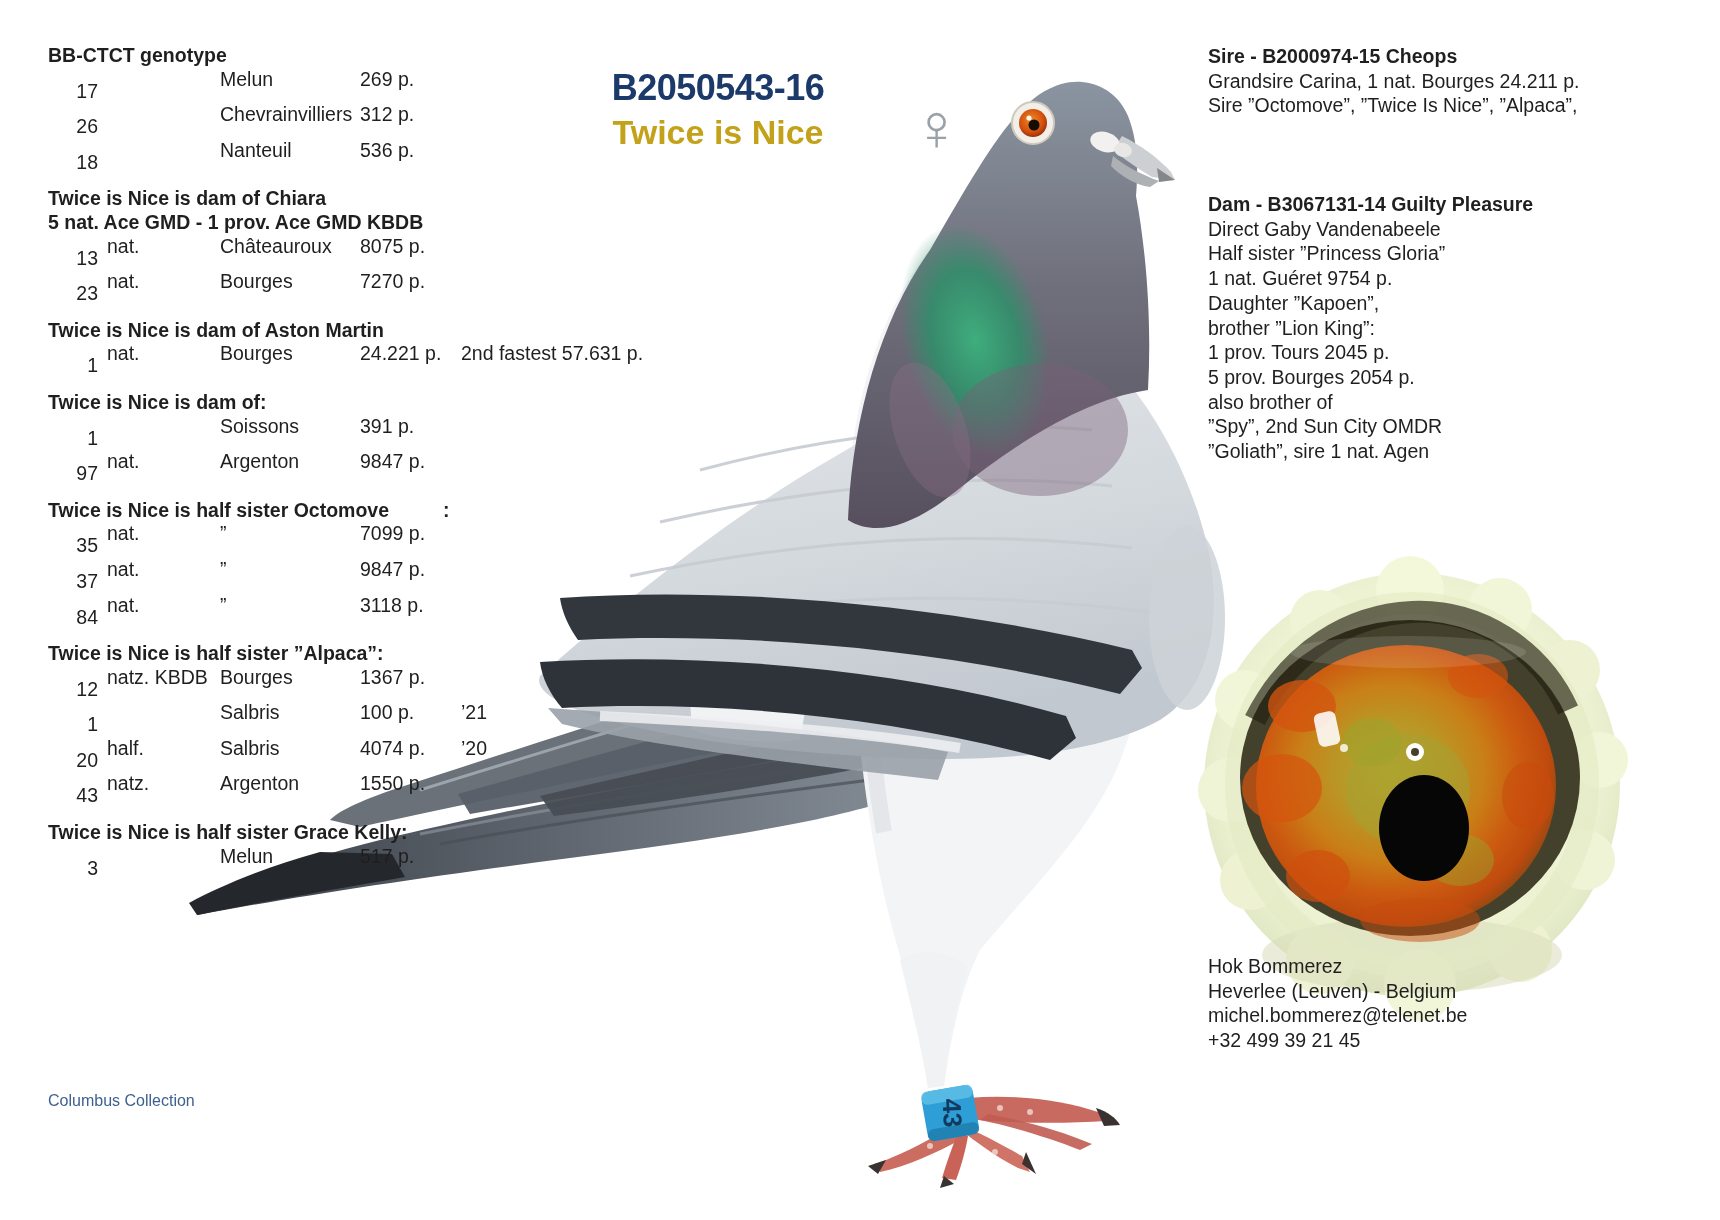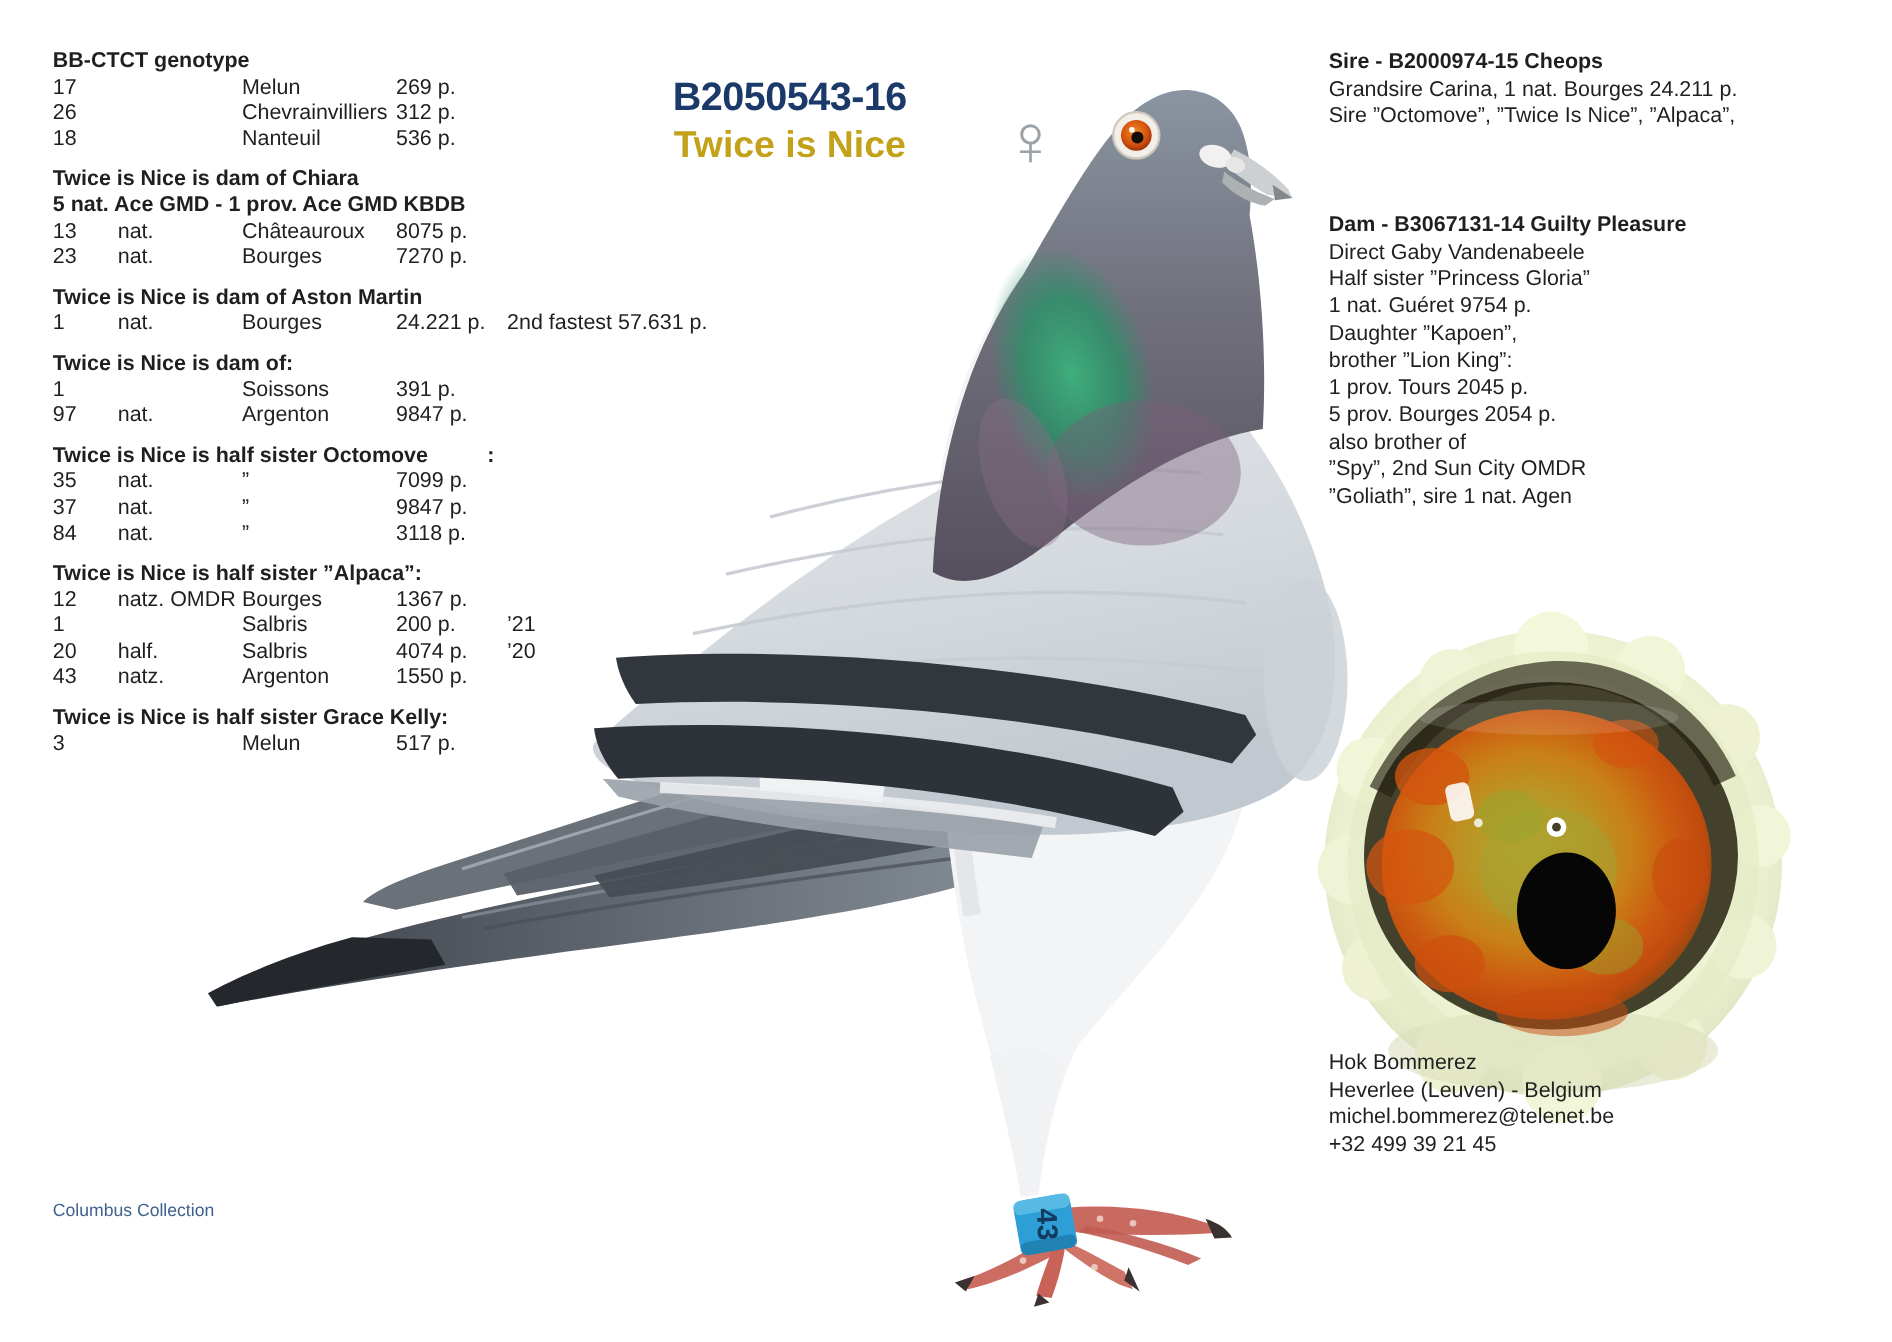--- a/index.html
+++ b/index.html
@@ -5,21 +5,21 @@
   html,body{margin:0;padding:0;background:#ffffff;}
   body{width:1720px;height:1220px;position:relative;overflow:hidden;
        font-family:"Liberation Sans",sans-serif;color:var(--ink,#222);}
   .abs{position:absolute;}
   
   #results{left:48px;top:44px;width:660px;font-size:19.5px;}
   .section{margin-bottom:13px;}
   .sec-header{font-weight:bold;line-height:23.6px;white-space:nowrap;position:relative;}
   .sec-colon{position:absolute;left:395px;top:0;}
   .row{display:grid;grid-template-columns:50px 122px 140px 88px auto;line-height:23.6px;white-space:nowrap;}
-  .c-num{text-align:left;}
+  .c-num{text-align:right;margin-top:12px;}
   .c-suffix{padding-left:9px;}
   .c-points{}
   .c-extra{padding-left:13px;}
   
   #title-block{left:530px;top:68px;width:376px;text-align:center;}
   #ring-number{font-size:36px;font-weight:bold;color:var(--navy,#1b3a69);letter-spacing:-0.5px;line-height:40px;}
   #bird-name{font-size:34px;font-weight:bold;color:var(--gold,#c3a119);line-height:38px;margin-top:5px;}
   #sex-symbol{left:912px;top:94px;font-size:66px;line-height:66px;color:#9aa1a7;font-weight:400;}
   
   .info{width:480px;font-size:19.5px;line-height:24.7px;}
@@ -286,30 +286,30 @@
         <span class="c-suffix">nat.</span>
         <span class="c-place">”</span>
         <span class="c-points">3118 p.</span>
         <span class="c-extra"></span>
       </div>
     </div>
     <div class="section">
       <div class="sec-header"><span>Twice is Nice is half sister ”Alpaca”:</span></div>
       <div class="row">
         <span class="c-num">12</span>
-        <span class="c-suffix">natz. OMDR</span>
+        <span class="c-suffix">natz. KBDB</span>
         <span class="c-place">Bourges</span>
         <span class="c-points">1367 p.</span>
         <span class="c-extra"></span>
       </div>
       <div class="row">
         <span class="c-num">1</span>
         <span class="c-suffix"></span>
         <span class="c-place">Salbris</span>
-        <span class="c-points">200 p.</span>
+        <span class="c-points">100 p.</span>
         <span class="c-extra">’21</span>
       </div>
       <div class="row">
         <span class="c-num">20</span>
         <span class="c-suffix">half.</span>
         <span class="c-place">Salbris</span>
         <span class="c-points">4074 p.</span>
         <span class="c-extra">’20</span>
       </div>
       <div class="row">

